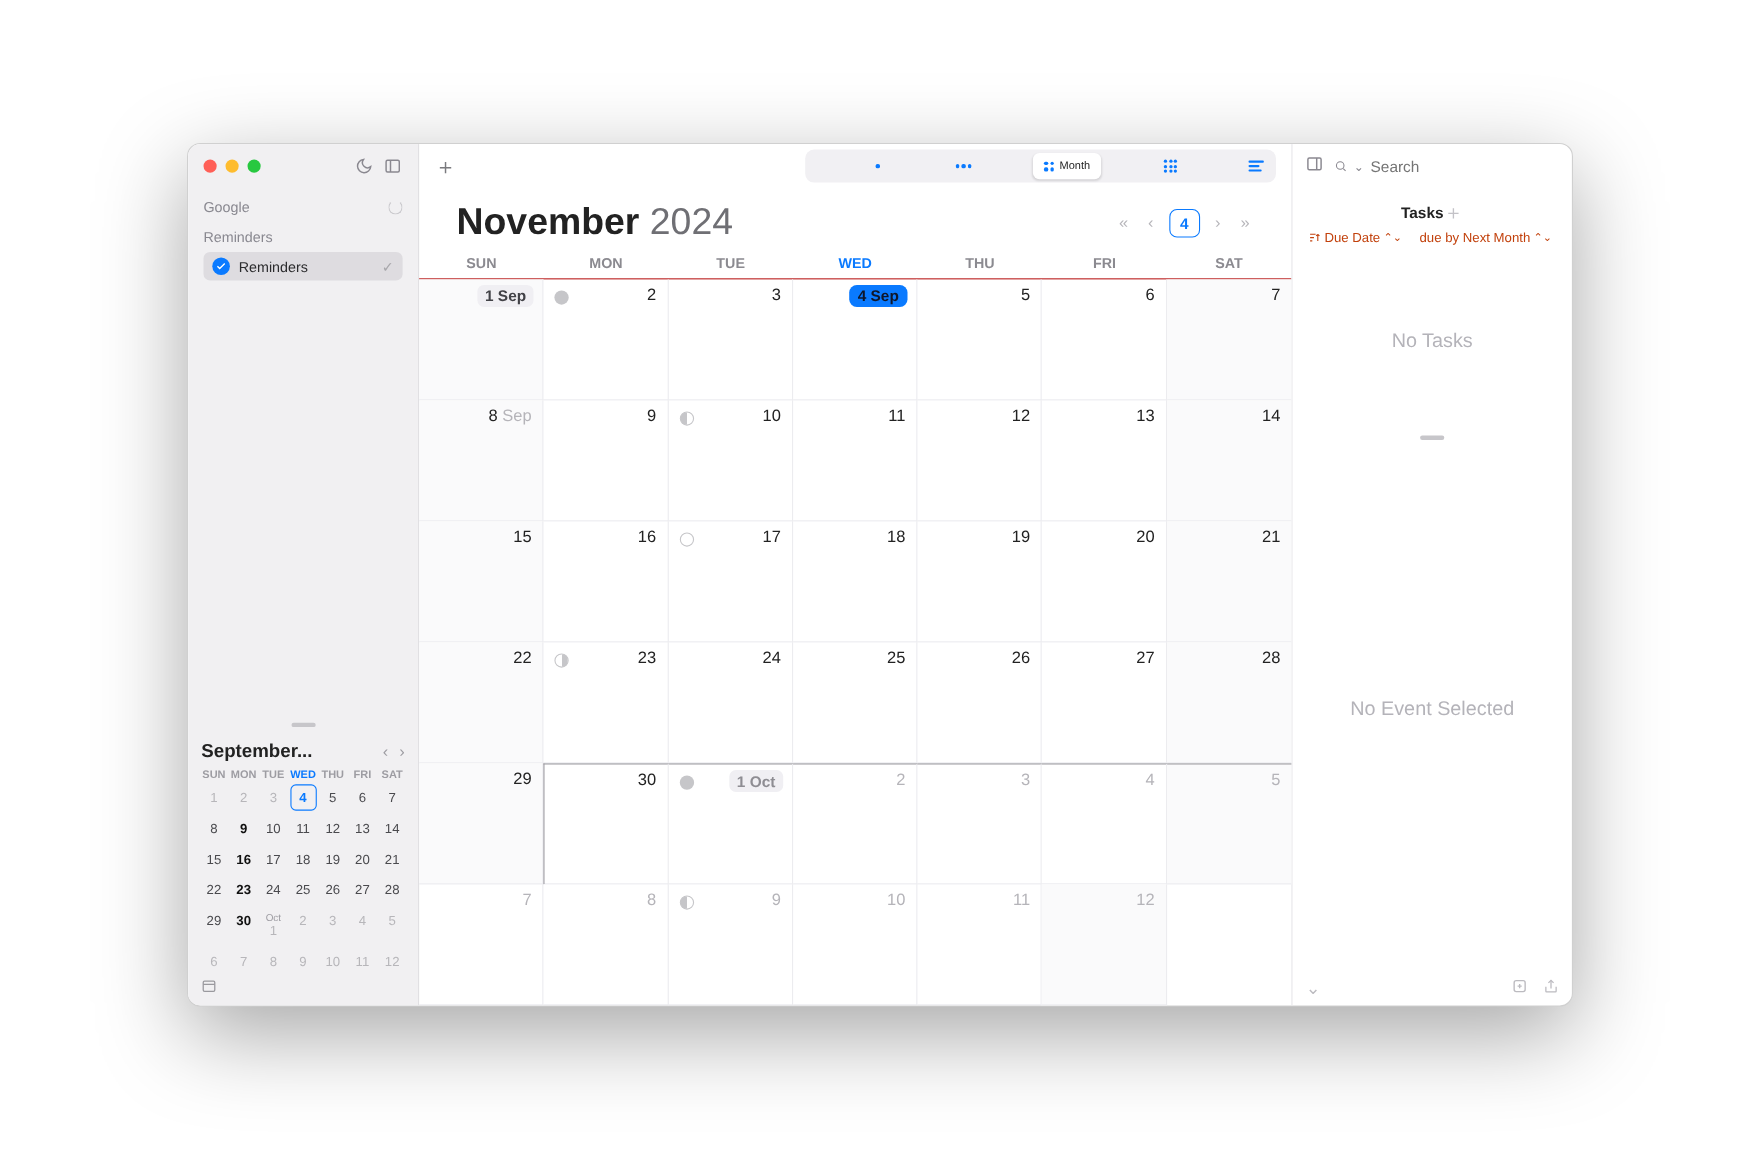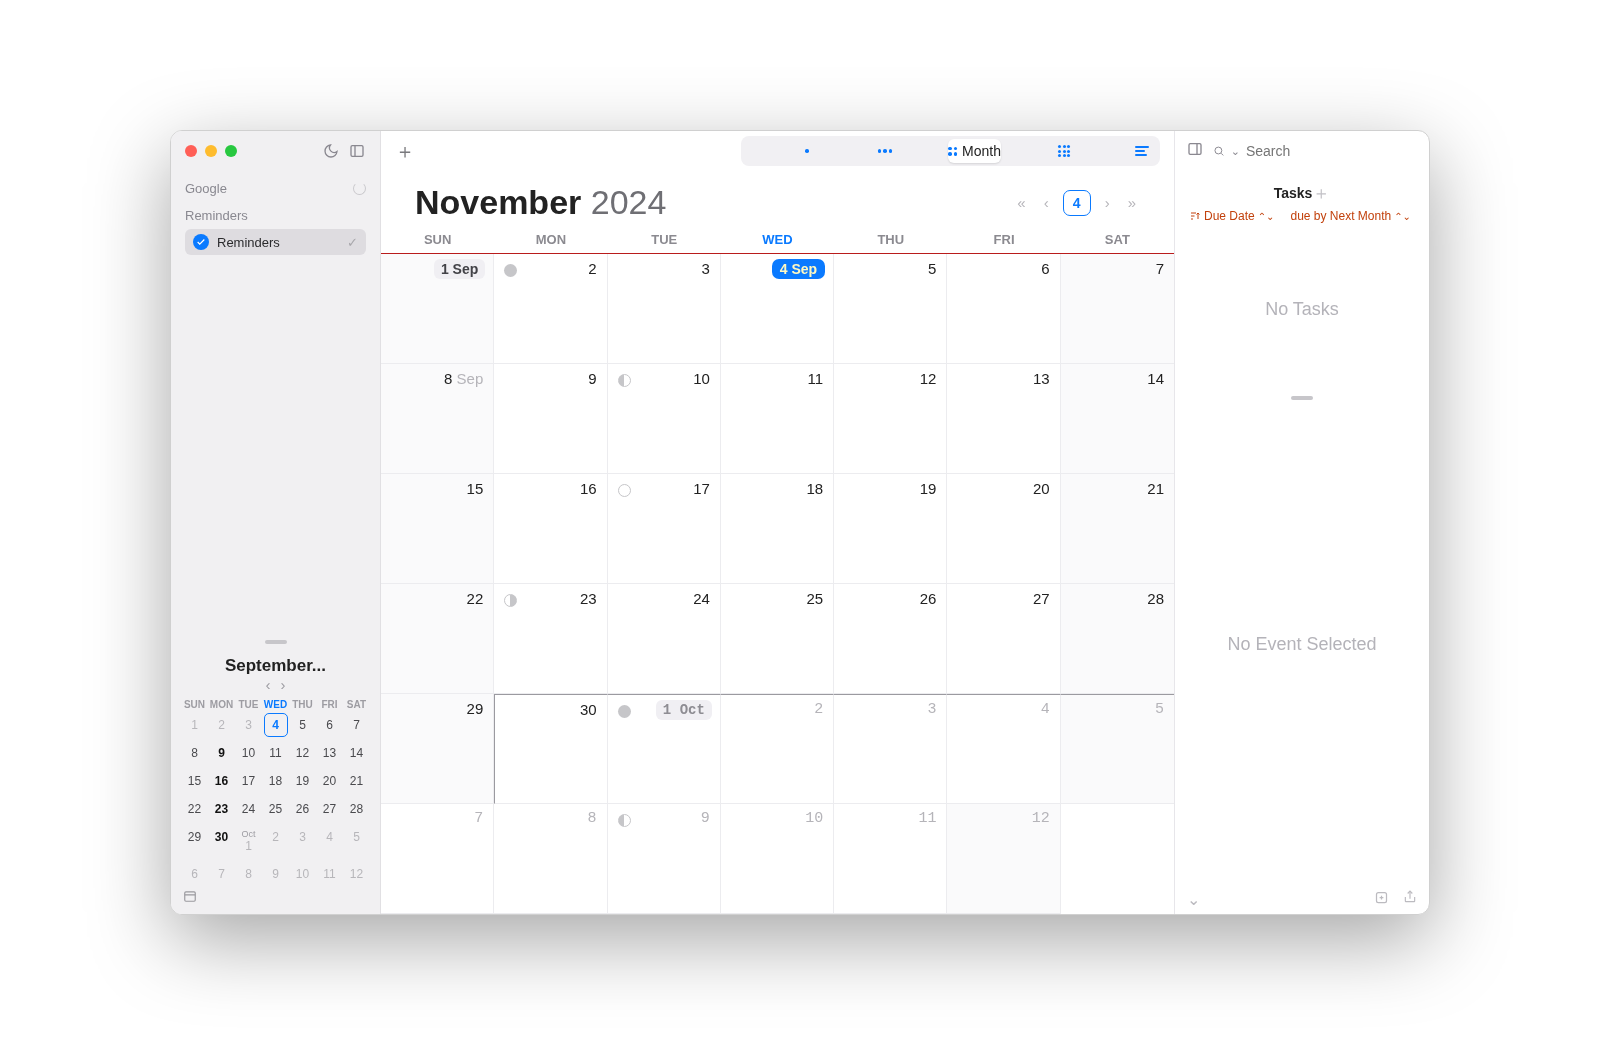--- a/index.html
+++ b/index.html
@@ -40,21 +40,21 @@
   .cal-item.selected{ background:#dedce0; }
   .checkbox { width:16px;height:16px;border-radius:50%; background:#0a7aff; display:flex;align-items:center;justify-content:center;}
   .checkbox svg{width:10px;height:10px;fill:#fff}
   .cal-item-label{flex:1; color:#2b2b2d;}
   .checkmark-r{color:#a8a7ab; font-size:13px;}
   .sidebar-fill{flex:1}
   .sidebar-divider{display:flex;justify-content:center;padding:6px 0;}
   .grip{width:22px;height:4px;border-radius:2px;background:#c7c6ca;}
   
   .mini-cal{ padding:0 10px 8px 10px; font-size:12px;}
-  .mini-hdr{ display:flex; align-items:center; justify-content:space-between; padding:6px 2px;flex-direction:column;}
+  .mini-hdr{ display:flex; align-items:center; justify-content:space-between; padding:6px 2px;}
   .mini-title{ font-size:17px; font-weight:700; color:#222; max-width:130px; white-space:nowrap; overflow:hidden; text-overflow:ellipsis;}
   .mini-nav{ color:#9d9ca2; font-size:15px; display:flex; gap:10px;}
   .mini-grid{ display:grid; grid-template-columns: repeat(7,1fr); text-align:center; row-gap:6px;}
   .mini-dow{ font-size:10px; color:#9d9ca2; font-weight:600;}
   .mini-dow.today{ color:#0a7aff; }
   .mini-day{ font-size:12px; color:#4a4a4e; padding:4px 0; position:relative;}
   .mini-day.dim{ color:#b7b6ba; }
   .mini-day.bold{ font-weight:600; color:#111;}
   .mini-day.today{ color:#0a7aff; font-weight:700;}
   .mini-day.today::before{
@@ -63,21 +63,21 @@
     transform:translate(-50%,-50%);
   }
   .mini-day .sup{ display:block; font-size:9px; color:#9d9ca2; line-height:1;}
   .mini-bottom-icon{ padding:4px 0 0 2px; color:#9a999e;}
   
   .center { flex:1; display:flex; flex-direction:column; }
   .toolbar { height:40px; display:flex; align-items:center; padding:0 14px; gap:10px;}
   .toolbar .plus{ color:#7a7a7e; font-size:20px; font-weight:300; cursor:pointer;}
   .toolbar-fill{flex:1}
   .seg{ display:flex; background:#f1f0f3; border-radius:8px; padding:3px; height:30px; align-items:center;}
-  .seg-btn{ padding:0 0; height:24px; display:flex; align-items:center; border-radius:6px; font-size:14px; color:#0a7aff; cursor:pointer; gap:5px;margin-left:48px;}
+  .seg-btn{ padding:0 10px; height:24px; display:flex; align-items:center; border-radius:6px; font-size:10px; color:#0a7aff; cursor:pointer; gap:5px;margin-left:48px;}
   .seg-btn.active{ background:#fff; box-shadow:0 1px 2px rgba(0,0,0,0.12); color:#222; font-weight:500;}
   .seg-icon-only{ width:30px; justify-content:center;}
   .dot4{width:3.5px;height:3.5px;background:#0a7aff;border-radius:50%;}
   .dots-row{display:flex;gap:2px;}
   .dots-2x2{display:grid;grid-template-columns:repeat(2,3.5px);gap:2px;}
   .dots-3x3{display:grid;grid-template-columns:repeat(3,3px);gap:1.5px;}
   .dots-3x3 span{width:3px;height:3px;background:#0a7aff;border-radius:50%;}
   .lines-icon{display:flex;flex-direction:column;gap:2px;align-items:flex-start;}
   .lines-icon span{height:2px;background:#0a7aff;border-radius:1px;}
   
@@ -93,32 +93,32 @@
   .dow{ text-align:center; font-size:13px; font-weight:600; color:#8b8a90;}
   .dow.today{ color:#0a7aff;}
   
   .cal-grid{ flex:1; display:grid; grid-template-columns:repeat(7,1fr); grid-template-rows:repeat(6,1fr); border-top:1px solid #b91c1c;}
   .cell{
     border-right:1px solid #ececef; border-bottom:1px solid #ececef;
     padding:6px 8px; position:relative;
   }
   .cell:nth-child(7n){ border-right:none; }
   .cell.weekend-bg{ background:#fafafb; }
-  .cell.out{ color:#b5b4b9;font-family:Liberation Mono, monospace; }
+  .cell.out{ color:#b5b4b9; }
   .cell .num{ position:absolute; top:6px; right:10px; font-size:15px;}
   .cell.out .num{ color:#b5b4b9;}
   .cell.in .num{ color:#222;}
   .month-badge{
     display:inline-block; background:#f0eff3; color:#424247;
     padding:2px 7px; border-radius:6px; font-size:14px; font-weight:600;
     position:absolute; top:5px; right:8px;
   }
   .month-badge.out{ color:#8e8d93;}
   .today-badge{
-    display:inline-block; background:#0a7aff; color:#fef9c3;
+    display:inline-block; background:#0a7aff; color:#0f172a;
     padding:2px 8px; border-radius:7px; font-size:14px; font-weight:600;
     position:absolute; top:5px; right:8px;
   }
   .moon{ width:13px; height:13px; border-radius:50%; position:absolute; top:10px; left:10px;}
   .moon.new{ background:#c6c6c9;}
   .moon.fq{ background:linear-gradient(90deg,#c6c6c9 50%,#ffffff 50%); border:1px solid #c6c6c9;}
   .moon.full{ background:#fff; border:1.5px solid #c6c6c9;}
   .moon.lq{ background:linear-gradient(90deg,#ffffff 50%,#c6c6c9 50%); border:1px solid #c6c6c9;}
   
   .panel-right{ width:255px; border-left:1px solid #e7e6ea; display:flex; flex-direction:column;}

